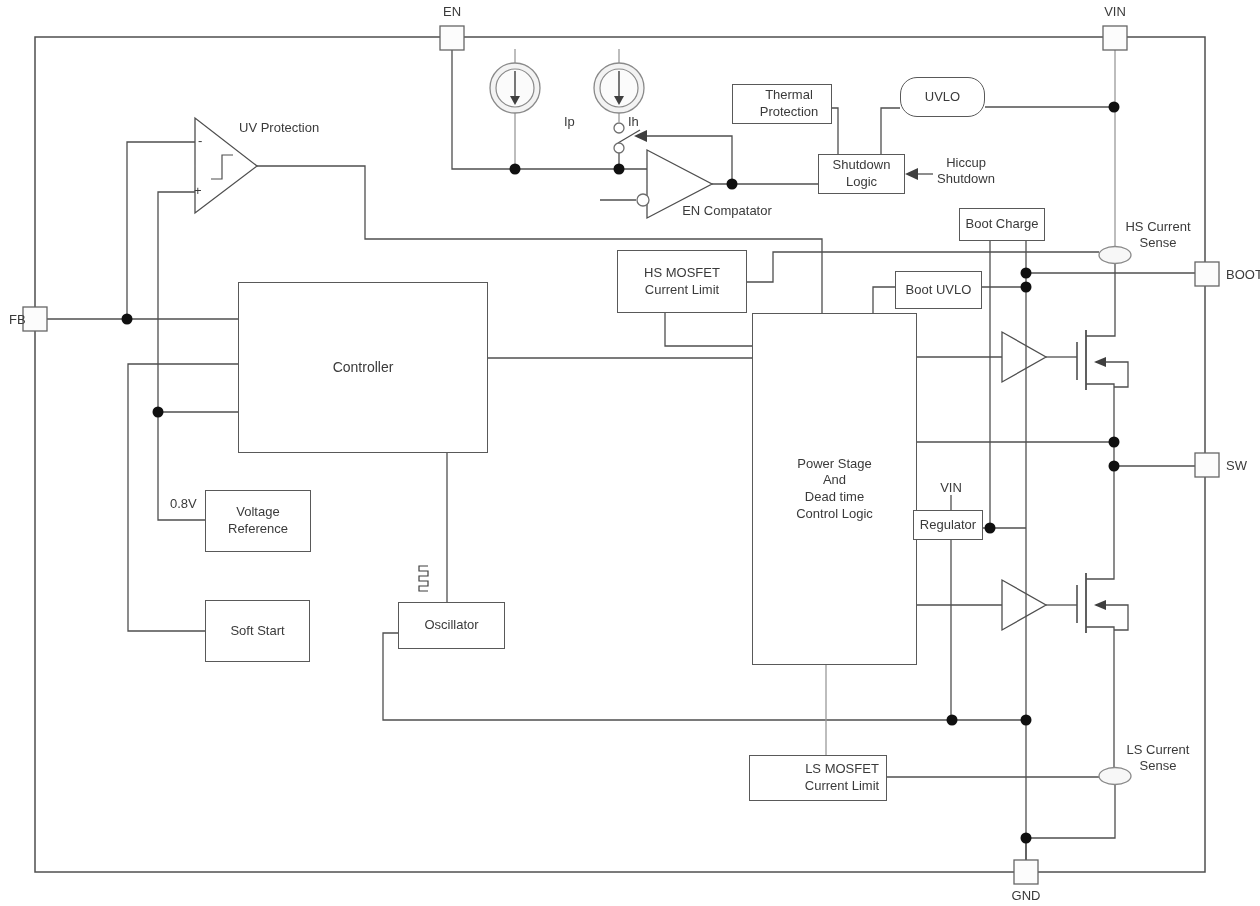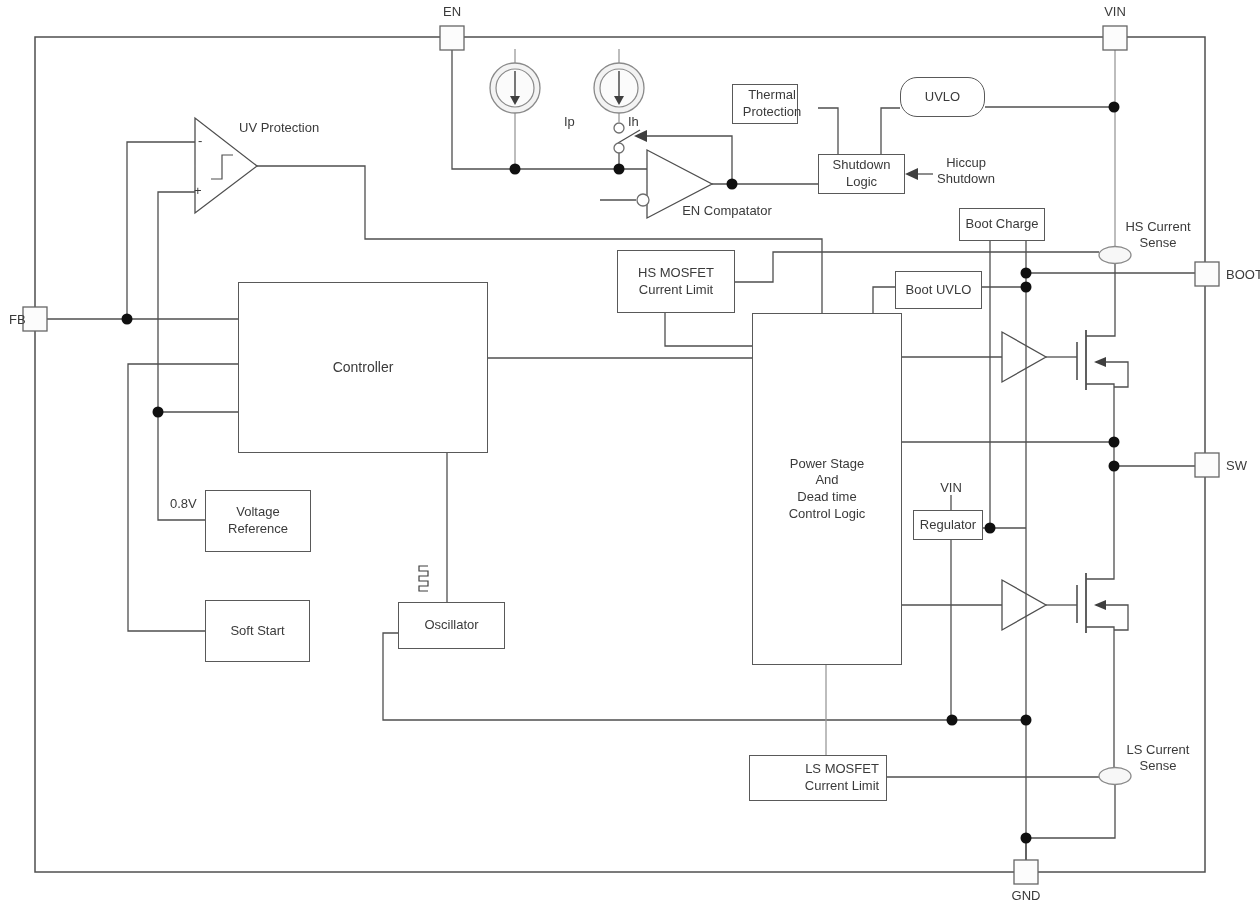--- a/index.html
+++ b/index.html
@@ -143,31 +143,31 @@
       <circle cx="1026" cy="287" r="5.5"></circle>
       <circle cx="990" cy="528" r="5.5"></circle>
       <circle cx="1114" cy="442" r="5.5"></circle>
       <circle cx="1114" cy="466" r="5.5"></circle>
       <circle cx="952" cy="720" r="5.5"></circle>
       <circle cx="1026" cy="720" r="5.5"></circle>
       <circle cx="1026" cy="838" r="5.5"></circle>
     </g>
   </svg>
 
-  <div class="box" style="left:732px;top:84px;width:66px;height:40px;padding-left:14px;">Thermal
+  <div class="box" style="left:732px;top:84px;width:100px;height:40px;padding-left:14px;">Thermal
 Protection</div>
   <div class="box" style="left:900px;top:77px;width:85px;height:40px;border-radius:17px;">UVLO</div>
   <div class="box" style="left:818px;top:154px;width:87px;height:40px;">Shutdown
 Logic</div>
   <div class="box" style="left:959px;top:208px;width:86px;height:33px;">Boot Charge</div>
   <div class="box" style="left:895px;top:271px;width:87px;height:38px;">Boot UVLO</div>
-  <div class="box" style="left:617px;top:250px;width:118px;height:63px;">HS MOSFET
+  <div class="box" style="left:617px;top:250px;width:130px;height:63px;">HS MOSFET
 Current Limit</div>
   <div class="box big" style="left:238px;top:282px;width:250px;height:171px;">Controller</div>
-  <div class="box" style="left:752px;top:313px;width:150px;height:352px;">Power Stage
+  <div class="box" style="left:752px;top:313px;width:165px;height:352px;">Power Stage
 And
 Dead time
 Control Logic</div>
   <div class="box" style="left:205px;top:490px;width:106px;height:62px;">Voltage
 Reference</div>
   <div class="box" style="left:205px;top:600px;width:105px;height:62px;">Soft Start</div>
   <div class="box" style="left:398px;top:602px;width:107px;height:47px;">Oscillator</div>
   <div class="box" style="left:913px;top:510px;width:70px;height:30px;">Regulator</div>
   <div class="box" style="left:749px;top:755px;width:138px;height:46px;padding-left:48px;">LS MOSFET
 Current Limit</div>

